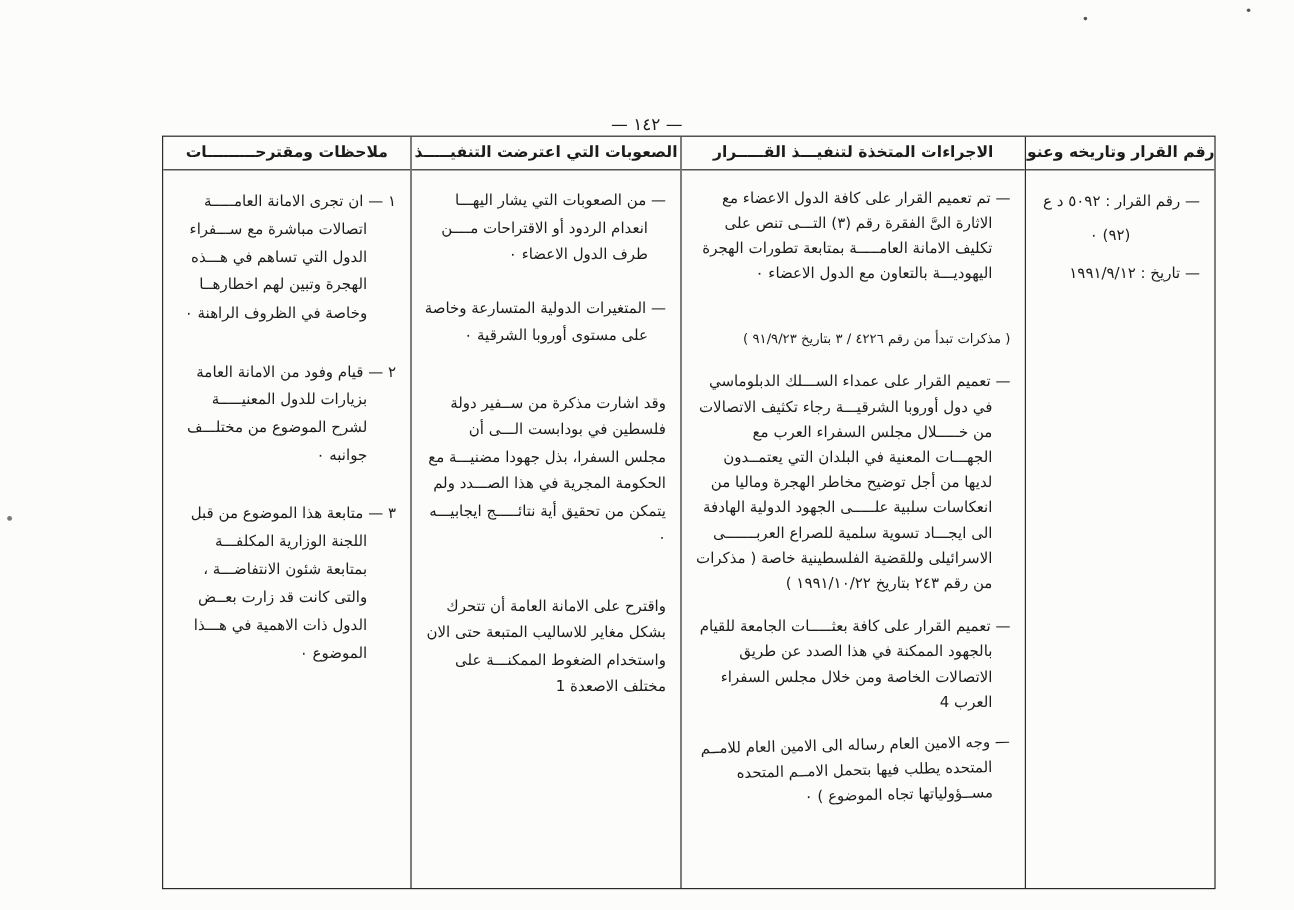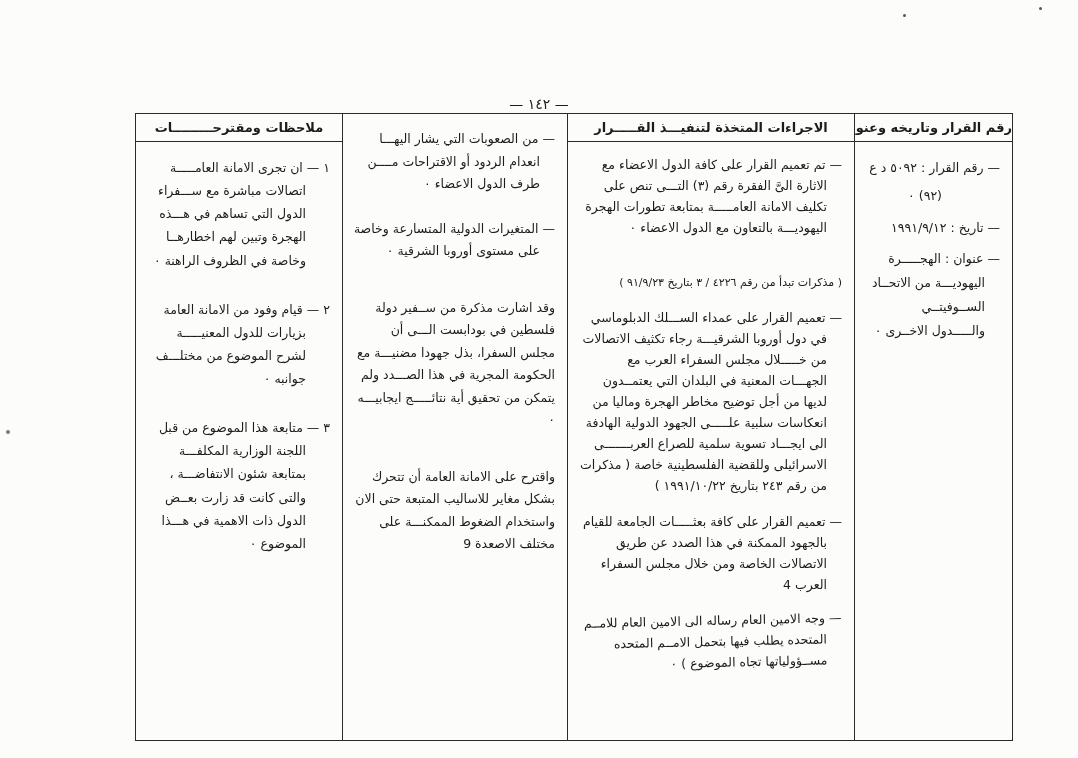--- a/index.html
+++ b/index.html
@@ -96,41 +96,41 @@
 <span class="artifact a3"></span>
 
 <div class="doc-table" dir="rtl">
 
   <section class="col col-decision">
     <div class="col-header">رقم القرار وتاريخه وعنوانه</div>
     <div class="col-body">
       <p class="para hang">— رقم القرار :  ٥٠٩٢ د ع</p>
       <p class="para indent">(٩٢) ٠</p>
       <p class="para hang">— تاريخ  :  ١٩٩١/٩/١٢</p>
-      <p class="para hang">— عنوان : الهجـــــرة اليهوديـــة من الاتحــاد الســوفيتــي والـــــدول الاخــرى ٠</p>
     </div>
   </section>
 
   <section class="col col-procedures">
     <div class="col-header">الاجراءات المتخذة  لتنفيـــذ  القـــــرار</div>
     <div class="col-body">
       <p class="para hang">—  تم تعميم القرار على كافة الدول الاعضاء مع الاثارة الىَّ الفقرة رقم (٣) التـــى تنص على تكليف الامانة العامـــــة بمتابعة تطورات الهجرة اليهوديـــة بالتعاون مع الدول الاعضاء ٠</p>
       <p class="para memo">( مذكرات تبدأ من رقم ٤٢٢٦ / ٣  بتاريخ ٩١/٩/٢٣ )</p>
       <p class="para hang">—  تعميم القرار على عمداء الســـلك الدبلوماسي في دول أوروبا الشرقيـــة رجاء تكثيف الاتصالات من خـــــلال مجلس السفراء العرب مع الجهـــات المعنية في البلدان التي يعتمــدون لديها من أجل توضيح مخاطر الهجرة وماليا من انعكاسات سلبية علـــــى الجهود الدولية الهادفة الى ايجـــاد تسوية سلمية للصراع العربـــــــى الاسرائيلى وللقضية الفلسطينية خاصة ( مذكرات من رقم ٢٤٣  بتاريخ  ١٩٩١/١٠/٢٢ )</p>
       <p class="para hang">—  تعميم القرار على كافة بعثـــــات الجامعة للقيام بالجهود الممكنة في هذا الصدد عن طريق الاتصالات الخاصة ومن خلال مجلس السفراء العرب 4</p>
       <p class="para hang handwritten">— وجه الامين العام رساله الى الامين العام للامــم المتحده يطلب فيها بتحمل الامــم المتحده مســؤولياتها تجاه الموضوع ) ٠</p>
     </div>
   </section>
 
   <section class="col col-difficulties">
+    <div class="col-header">الصعوبات التي اعترضت التنفيـــــذ</div>
     <div class="col-body">
       <p class="para hang">—  من الصعوبات التي يشار اليهـــا انعدام الردود أو الاقتراحات مــــن طرف الدول الاعضاء ٠</p>
       <p class="para hang gap-lg">— المتغيرات الدولية المتسارعة وخاصة على مستوى أوروبا الشرقية ٠</p>
       <p class="para gap-lg">وقد اشارت مذكرة من ســفير دولة فلسطين في بودابست الـــى أن مجلس السفرا، بذل جهودا مضنيـــة مع الحكومة المجرية في هذا الصـــدد ولم يتمكن من تحقيق أية نتائـــــج ايجابيـــه ٠</p>
-      <p class="para">واقترح على الامانة العامة أن تتحرك بشكل مغاير للاساليب المتبعة حتى الان واستخدام الضغوط الممكنـــة على مختلف الاصعدة 9</p>
+      <p class="para">واقترح على الامانة العامة أن تتحرك بشكل مغاير للاساليب المتبعة حتى الان واستخدام الضغوط الممكنـــة على مختلف الاصعدة 1</p>
     </div>
   </section>
 
   <section class="col col-notes">
     <div class="col-header">ملاحظات ومقترحـــــــــات</div>
     <div class="col-body">
       <p class="para hang-num">١ — ان تجرى الامانة العامـــــة اتصالات مباشرة مع ســـفراء الدول التي تساهم في هـــذه الهجرة وتبين لهم اخطارهــا وخاصة في الظروف الراهنة ٠</p>
       <p class="para hang-num">٢ — قيام وفود من الامانة العامة بزيارات للدول المعنيـــــة لشرح الموضوع من مختلـــف جوانبه ٠</p>
       <p class="para hang-num">٣ — متابعة هذا الموضوع من قبل اللجنة الوزارية المكلفـــة بمتابعة شئون الانتفاضـــة ، والتى كانت قد زارت بعــض الدول ذات الاهمية في هـــذا الموضوع ٠</p>
     </div>

